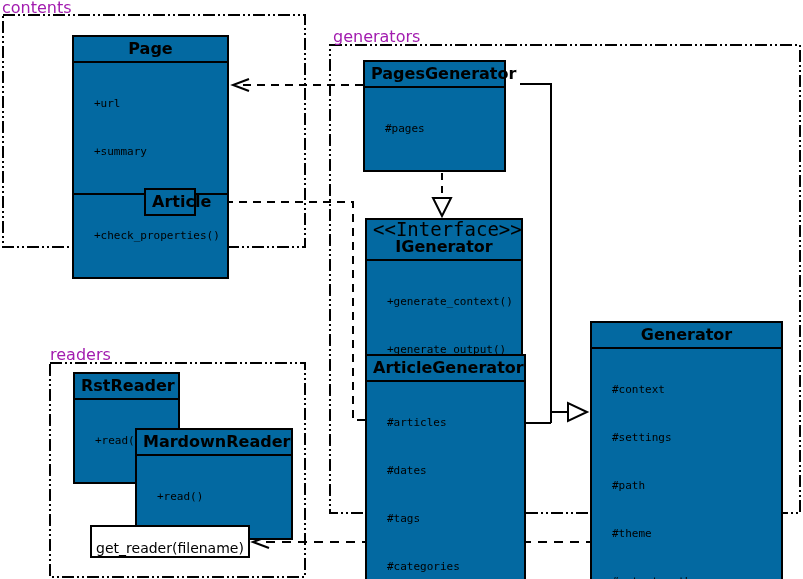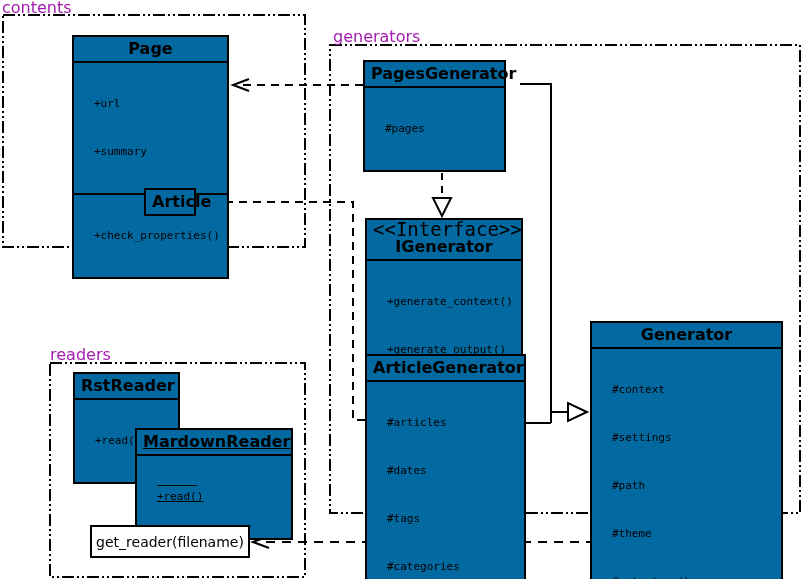--- a/index.html
+++ b/index.html
@@ -25,21 +25,21 @@
     font-family:"DejaVu Sans Mono",monospace;font-weight:normal;
     font-size:19px;line-height:15px;text-align:center;
   }
   .cls .sec{
     font-family:"DejaVu Sans Mono",monospace;font-size:11px;line-height:16px;
     padding:1px 20px;white-space:pre;
   }
   .cls .sec.divided{border-top:2px solid #000;}
   .plainbox{
     position:absolute;border:2px solid #000;background:#ffffff;
-    box-sizing:border-box;display:flex;align-items:center;justify-content:center;
+    box-sizing:border-box;display:flex;align-items:flex-end;justify-content:center;
     font-size:14px;white-space:nowrap;
   }
   svg line, svg polyline, svg path, svg rect{vector-effect:non-scaling-stroke;}
 </style>
 </head>
 <body>
 
 <div class="canvas">
 
   <svg class="wires" viewBox="0 0 803 579" xmlns="http://www.w3.org/2000/svg">
@@ -140,21 +140,21 @@
 
   </div>
 
   <div class="cls" style="left:73px;top:372px;width:107px;">
     <div class="title divided">RstReader</div>
     <div class="sec">
       <div>+read()</div>
     </div>
   </div>
 
-  <div class="cls" style="left:135px;top:428px;width:158px;text-decoration:underline;">
+  <div class="cls" style="left:135px;top:428px;width:158px;">
     <div class="title divided">MardownReader</div>
     <div class="sec">
       <div>+read()</div>
     </div>
   </div>
 
   <div class="plainbox" style="left:90px;top:525px;width:160px;height:33px;">
     <span>get_reader(filename)</span>
   </div>
 

